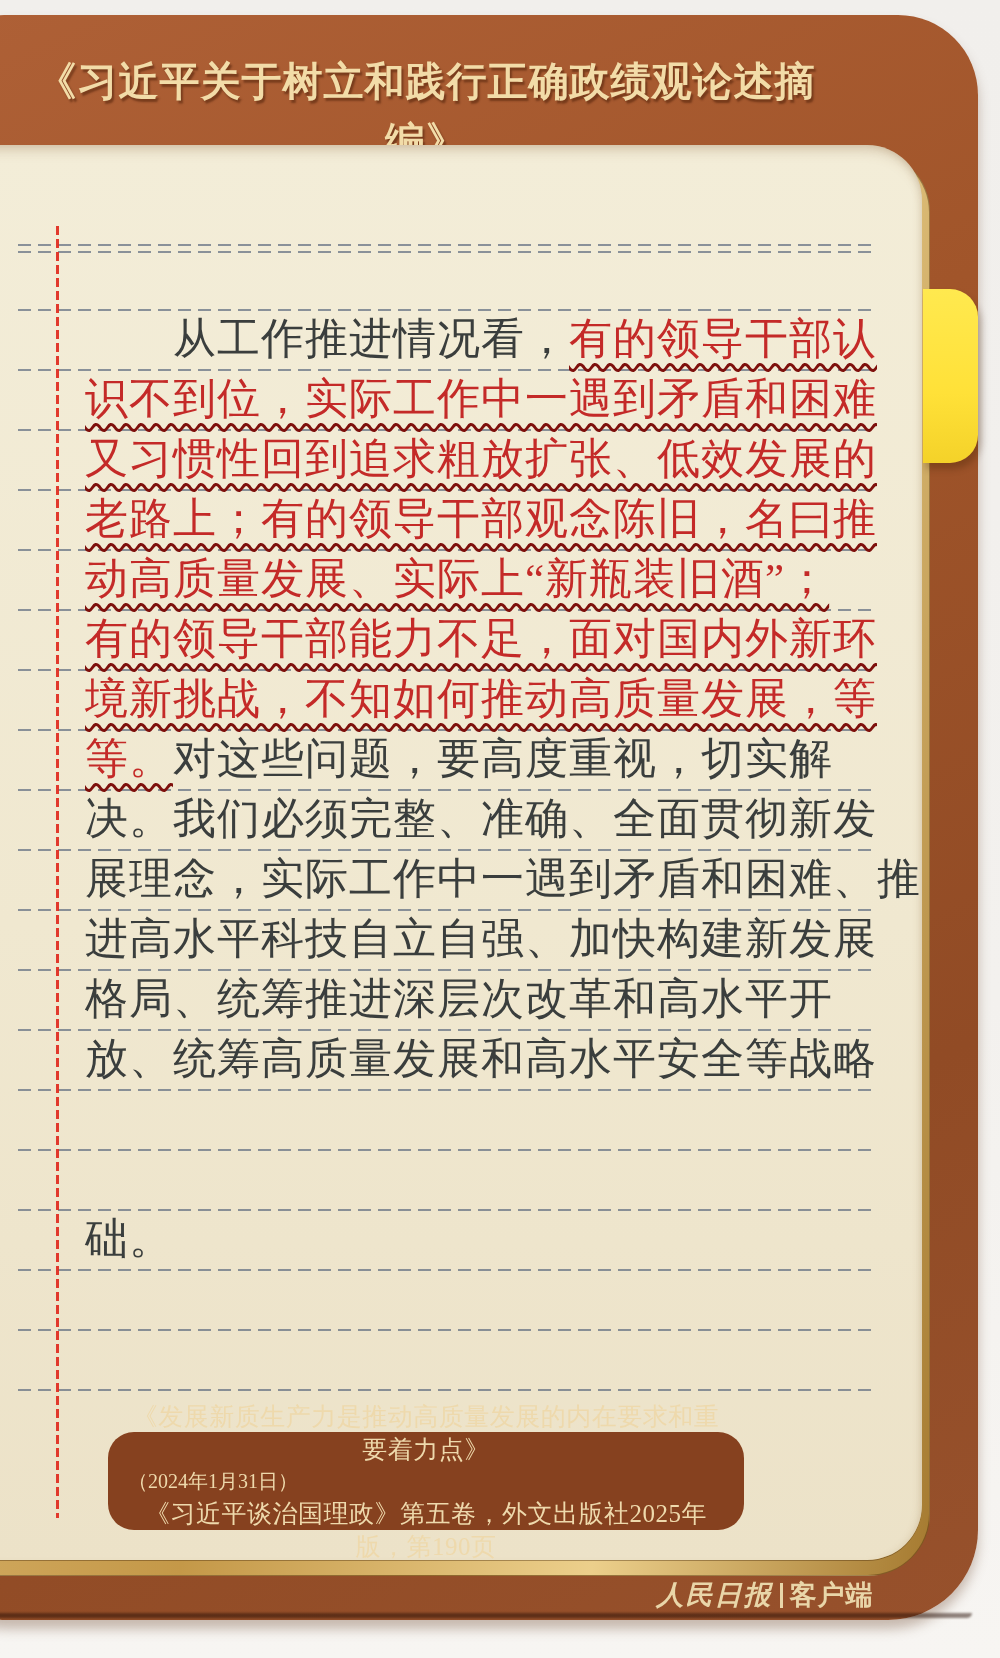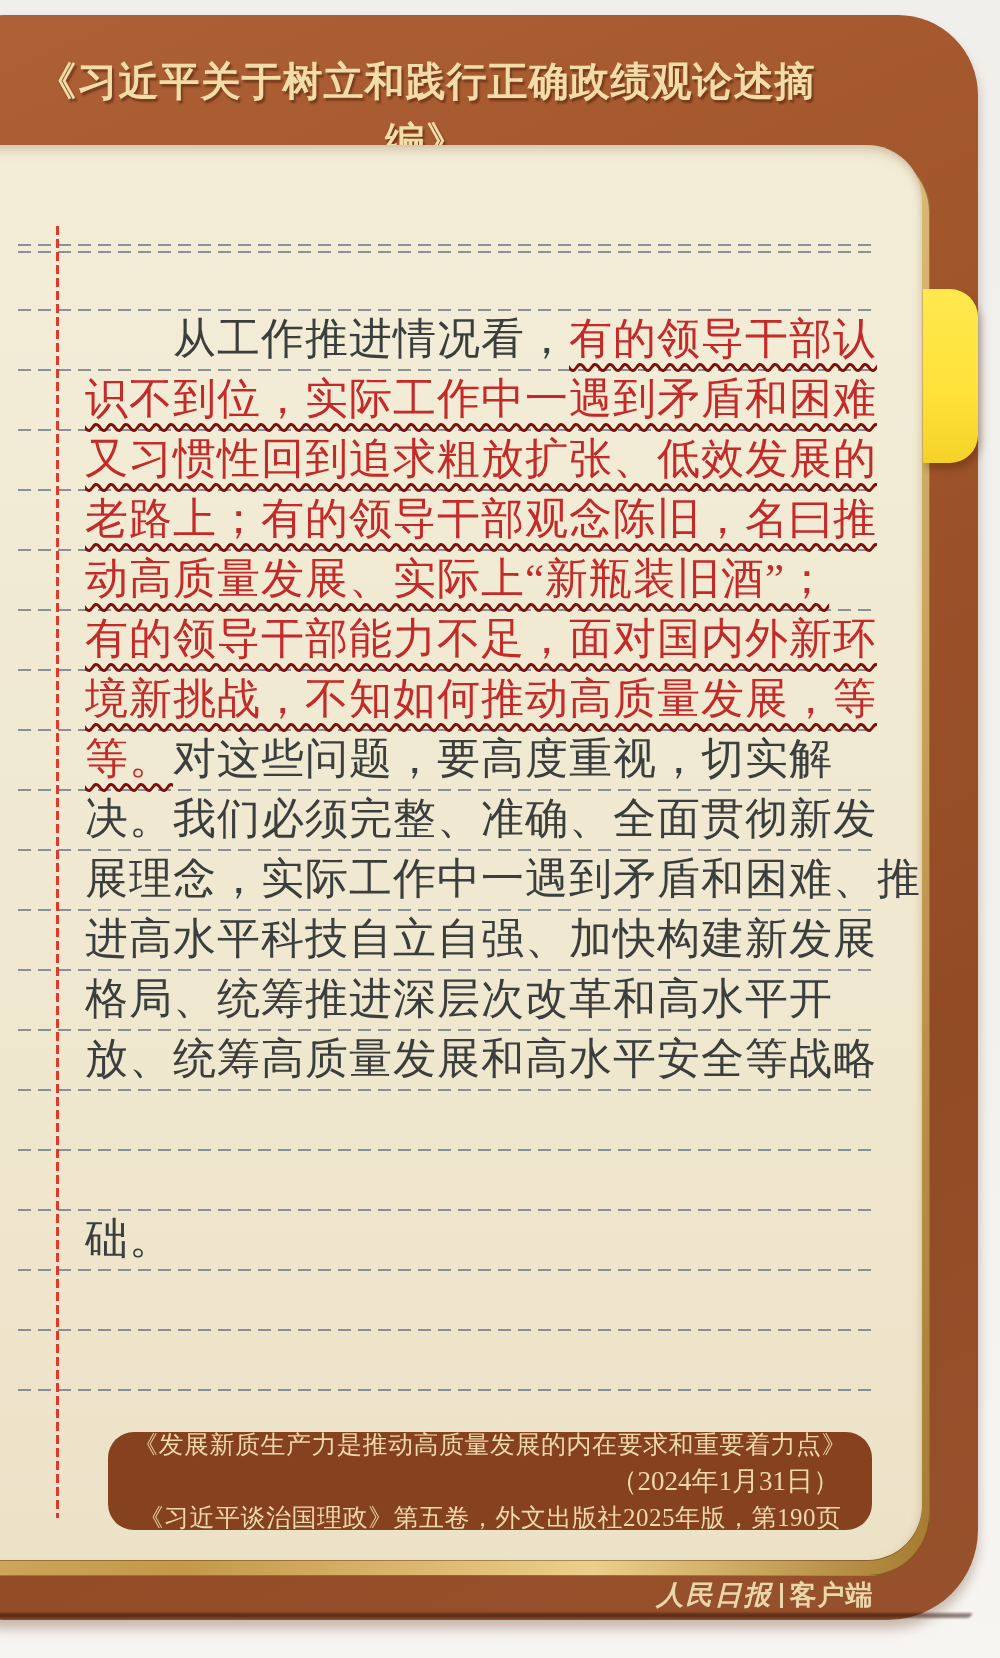--- a/index.html
+++ b/index.html
@@ -84,29 +84,29 @@
     color:var(--red,#c42a28);
     text-decoration-line:underline;
     text-decoration-style:wavy;
     text-decoration-color:var(--underline_red,#7e100c);
     text-decoration-thickness:3px;
     text-underline-offset:10px;
   }
 
   
   .citation{
-    position:absolute;left:108px;top:1432px;width:764px;height:98px;
+    position:absolute;left:108px;top:1432px;width:636px;height:98px;
     border-radius:26px;background:var(--citation_bg,#86411f);
     color:var(--citation_text,#eed9ac);
     display:flex;flex-direction:column;justify-content:center;
     padding:4px 20px;box-sizing:border-box;gap:2px;
     z-index:6;
   }
   .cit-line1{font-size:25px;text-align:center;letter-spacing:.5px;}
-  .cit-line2{font-size:27px;text-align:right;padding-right:12px;}
+  .cit-line2{font-size:20px;padding-right:12px;}
   .cit-line3{font-size:25px;text-align:center;letter-spacing:.5px;}
 
   
   .footer-logo{
     position:absolute;left:580px;top:1578px;width:370px;height:34px;line-height:34px;
     text-align:center;color:var(--logo_color,#e9d6a9);z-index:6;white-space:nowrap;
   }
   .brand-script{
     font-family:"DejaVu Serif","Liberation Serif",serif;
     font-style:italic;font-weight:bold;font-size:27px;letter-spacing:2px;

